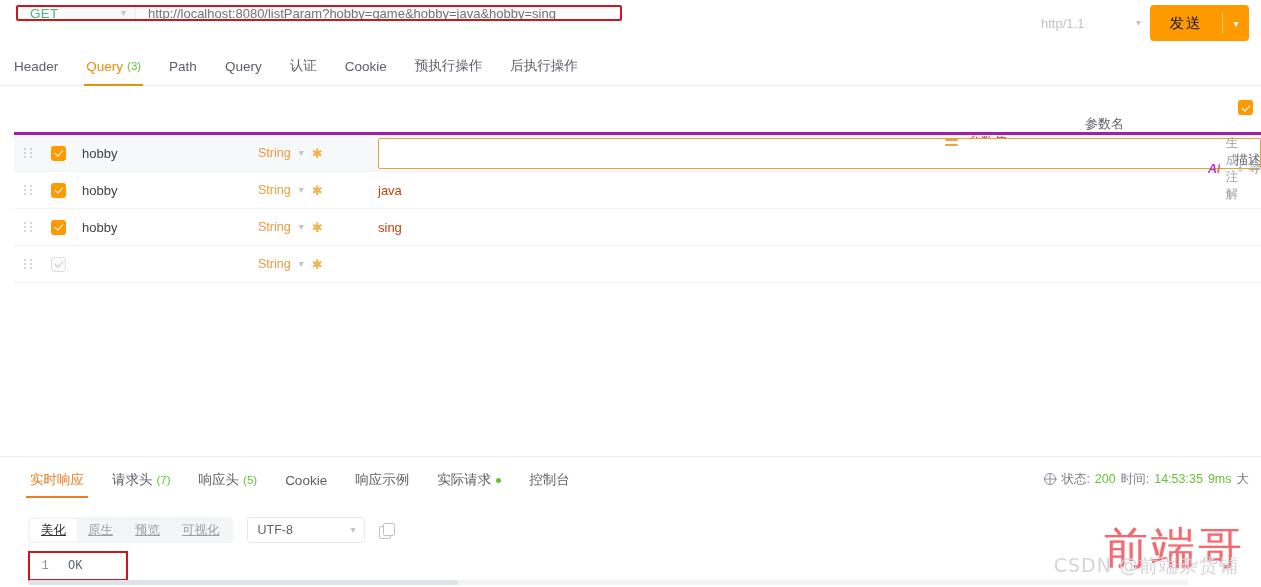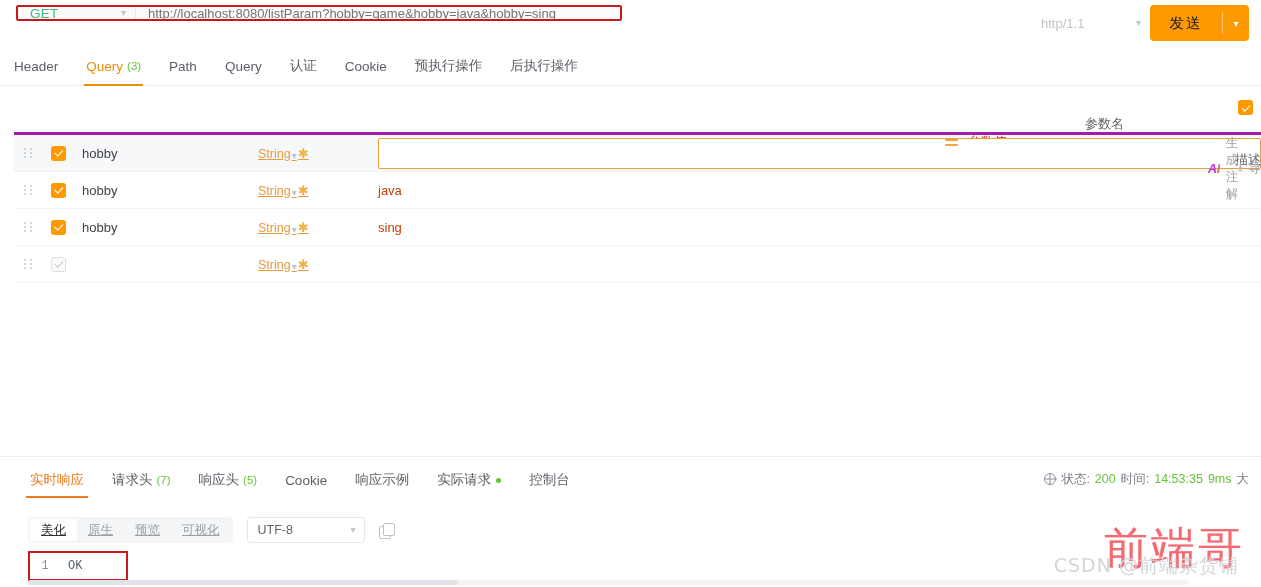--- a/index.html
+++ b/index.html
@@ -96,22 +96,22 @@
     display: flex; align-items: center; justify-content: center; cursor: pointer;
   }
   .cb::after {
     content: ""; width: 3.5px; height: 7px; border: solid #fff;
     border-width: 0 1.7px 1.7px 0; transform: rotate(43deg) translate(-.5px,-1px);
   }
   .cb.off { background: #fafafa; border: 1px solid #dcdfe6; }
   .cb.off::after { border-color: #c6cad1; }
   .c-name { width: 184px; padding-left: 8px; }
   .c-type {
-    width: 108px; display: flex; align-items: flex-end; gap: 1px;
-    color: #ea9a3e; font-size: 12.5px; text-decoration: underline;
+    width: 108px; display: flex; align-items: center; gap: 8px;
+    color: #ea9a3e; font-size: 12.5px;
   }
   .star { color: #f0b24a; font-size: 13px; }
   .c-val { width: 316px; padding-left: 12px; color: #c2410c; }
   .c-desc { flex: 1; padding-left: 12px; color: #9aa0a6; }
   .desc-input {
     height: 31px; border: 1px solid #e2a33a; border-radius: 2px;
     background: #fff; margin-right: 0; width: 100%;
   }
   .head-eq {
     display: inline-block; width: 13px; height: 11px; margin-right: 10px;

